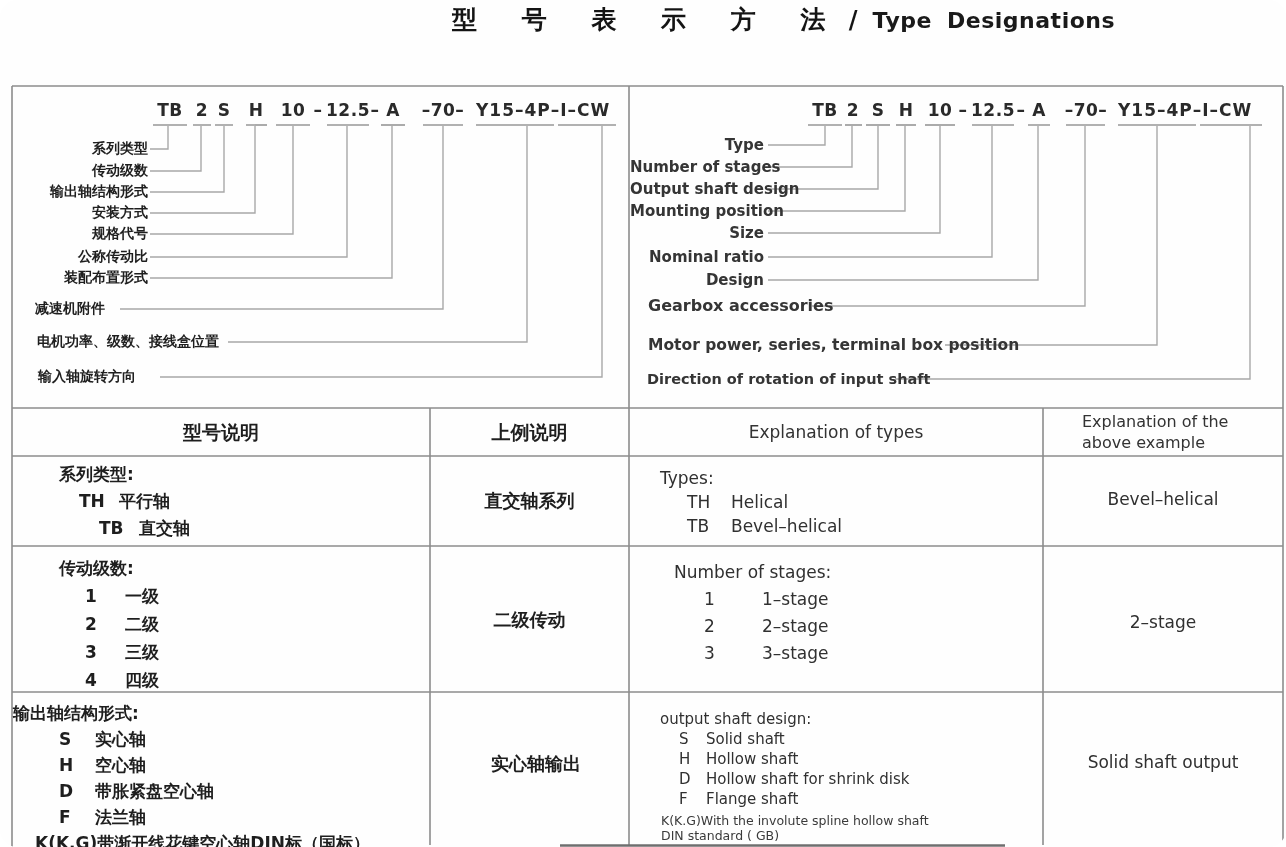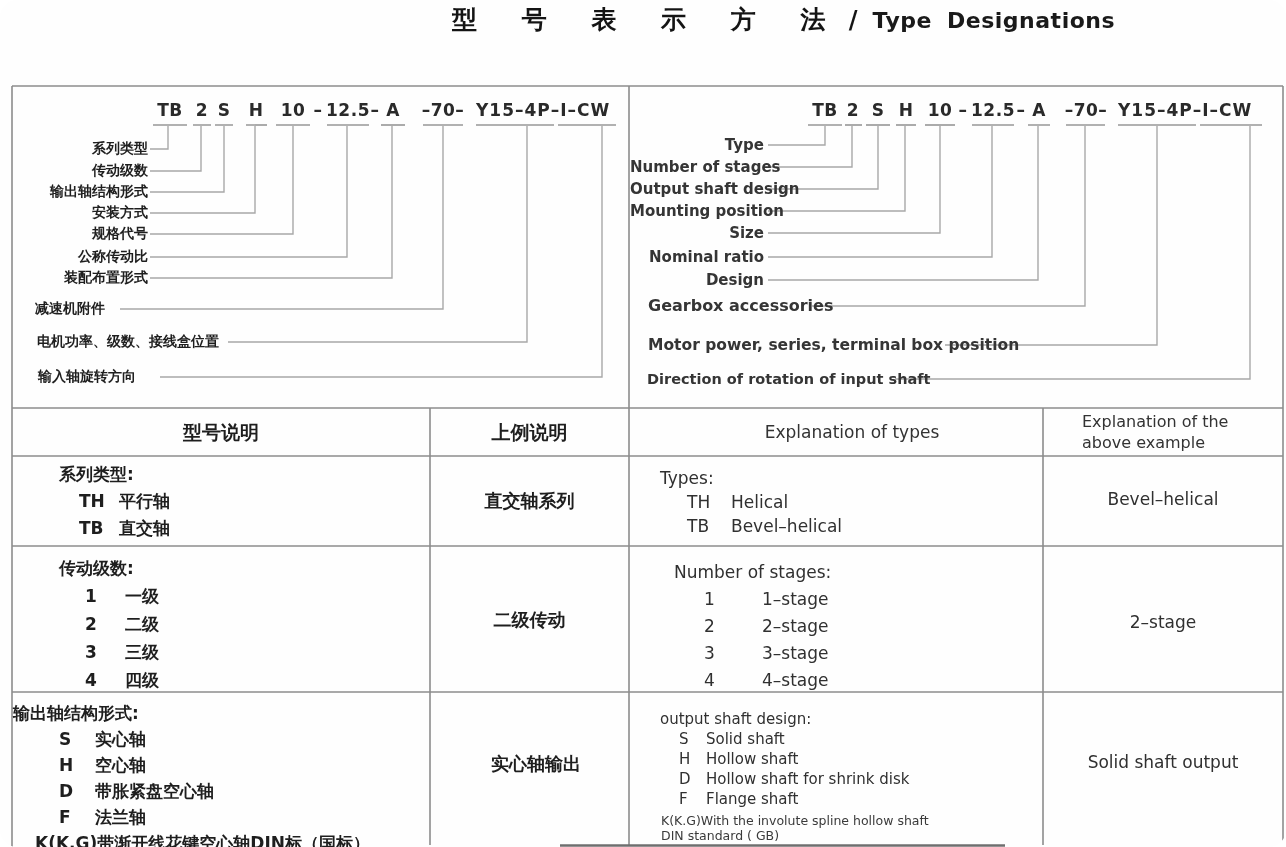--- a/index.html
+++ b/index.html
@@ -18,21 +18,21 @@
   .cs.al{transform:none;letter-spacing:1px;}
   
   .dl{position:absolute;white-space:nowrap;}
   .dl.cn{font-size:14px;font-weight:700;color:#1f1f1f;}
   .dl.cn.r{left:20px;width:128px;text-align:right;}
   .dl.en{font-size:15px;font-weight:700;color:#353535;}
   .dl.en.r{left:630px;width:134px;text-align:right;}
   
   .cell{position:absolute;}
   .th-cn{font-size:19px;font-weight:700;text-align:center;color:#1e1e1e;}
-  .th-en{font-size:17px;font-weight:400;text-align:center;color:#333;padding-left:16px;}
+  .th-en{font-size:17px;font-weight:400;text-align:center;color:#333;}
   .th4 span{display:block;width:162px;margin:0 auto;text-align:left;line-height:21px;
             font-size:16px;color:#333;white-space:normal;}
   .cjk-cell{font-size:17px;font-weight:700;color:#1e1e1e;}
   .en-cell{font-size:17px;font-weight:400;color:#303030;}
   .lh27{line-height:27px;} .lh28{line-height:28px;} .lh24{line-height:24px;} .lh26{line-height:26px;}
   .lh20{line-height:20px;font-size:15px;}
   .item .ic{display:inline-block;}
   .ex-cn{font-size:18px;font-weight:700;text-align:center;color:#1e1e1e;}
   .ex-en{font-size:17px;font-weight:400;text-align:center;color:#303030;}
   .fnote{font-size:12.5px;line-height:15px;font-weight:400;color:#3a3a3a;}
@@ -168,21 +168,21 @@
     <div class="cell th-en" style="left:630px;top:422px;width:412px">Explanation of types</div>
     <div class="cell th4" style="left:1044px;top:411px;width:238px">
       <span>Explanation of the above example</span>
     </div>
   </div>
 
   <div>
     <div class="cell cjk-cell lh27" style="left:13px;top:461px;width:416px">
       <div style="margin-left:46px">系列类型:</div>
       <div class="item" style="margin-left:66px"><span class="ic" style="width:40px">TH</span><span>平行轴</span></div>
-      <div class="item" style="margin-left:66px"><span class="ic" style="width:40px">TB</span><span>直交轴</span></div>
+      <div class="item" style="margin-left:86px"><span class="ic" style="width:40px">TB</span><span>直交轴</span></div>
     </div>
     <div class="cell ex-cn" style="left:431px;top:489px;width:197px">直交轴系列</div>
     <div class="cell en-cell lh24" style="left:630px;top:466px;width:412px">
       <div style="margin-left:30px">Types:</div>
       <div class="item" style="margin-left:57px"><span class="ic" style="width:44px">TH</span><span>Helical</span></div>
       <div class="item" style="margin-left:57px"><span class="ic" style="width:44px">TB</span><span>Bevel–helical</span></div>
     </div>
     <div class="cell ex-en" style="left:1044px;top:489px;width:238px">Bevel–helical</div>
   </div>
 
@@ -193,21 +193,20 @@
       <div class="item" style="margin-left:72px"><span class="ic" style="width:40px">2</span><span>二级</span></div>
       <div class="item" style="margin-left:72px"><span class="ic" style="width:40px">3</span><span>三级</span></div>
       <div class="item" style="margin-left:72px"><span class="ic" style="width:40px">4</span><span>四级</span></div>
     </div>
     <div class="cell ex-cn" style="left:431px;top:608px;width:197px">二级传动</div>
     <div class="cell en-cell lh27" style="left:630px;top:559px;width:412px">
       <div style="margin-left:44px">Number of stages:</div>
       <div class="item" style="margin-left:74px"><span class="ic" style="width:58px">1</span><span>1–stage</span></div>
       <div class="item" style="margin-left:74px"><span class="ic" style="width:58px">2</span><span>2–stage</span></div>
       <div class="item" style="margin-left:74px"><span class="ic" style="width:58px">3</span><span>3–stage</span></div>
-      <div class="item" style="margin-left:74px"><span class="ic" style="width:58px">4</span><span>4–stage</span></div>
     </div>
     <div class="cell ex-en" style="left:1044px;top:612px;width:238px">2–stage</div>
   </div>
 
   <div>
     <div class="cell cjk-cell lh26" style="left:13px;top:700px;width:416px">
       <div style="">输出轴结构形式:</div>
       <div class="item" style="margin-left:46px"><span class="ic" style="width:36px">S</span><span>实心轴</span></div>
       <div class="item" style="margin-left:46px"><span class="ic" style="width:36px">H</span><span>空心轴</span></div>
       <div class="item" style="margin-left:46px"><span class="ic" style="width:36px">D</span><span>带胀紧盘空心轴</span></div>

